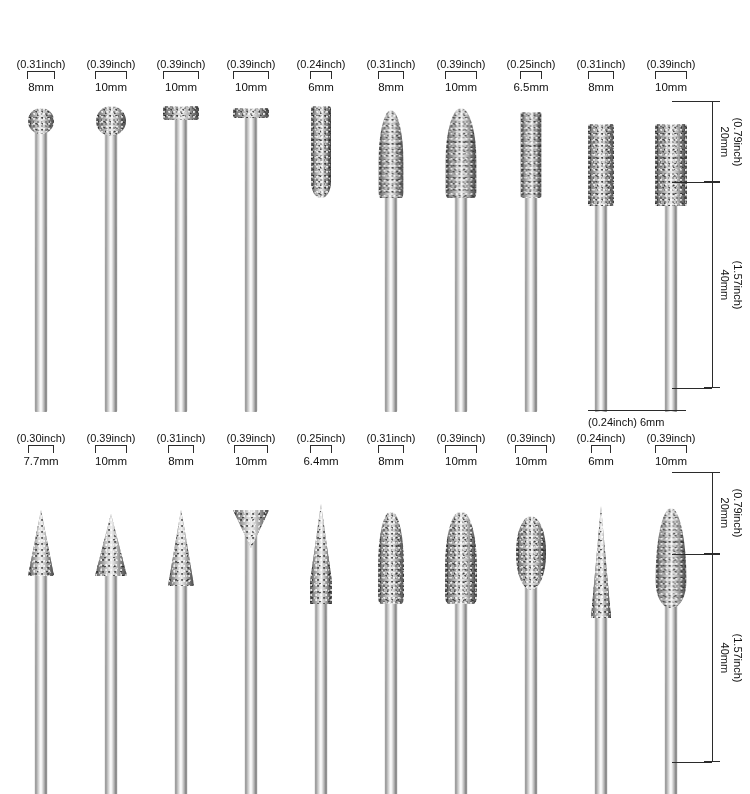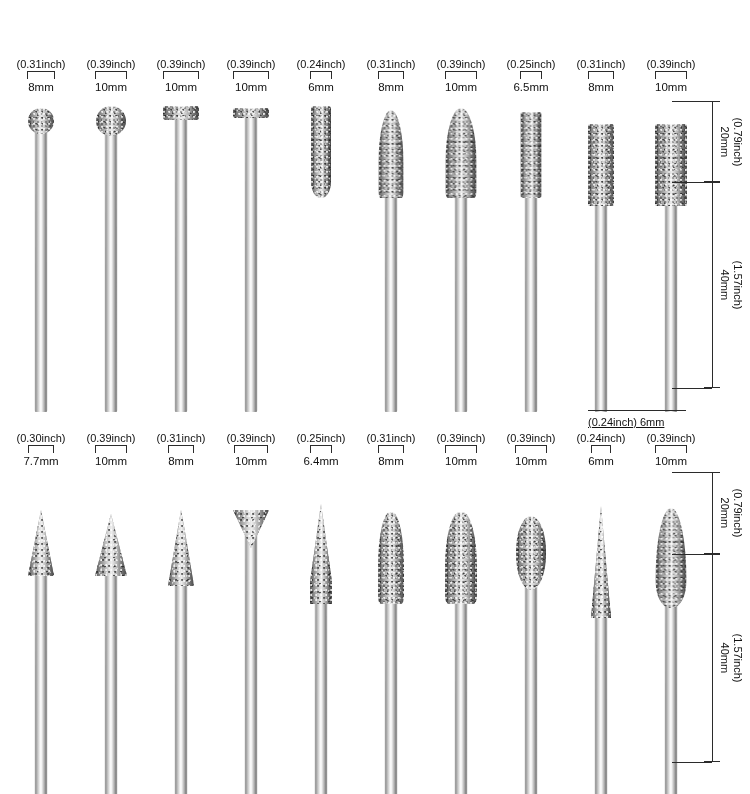--- a/index.html
+++ b/index.html
@@ -329,21 +329,21 @@
         <div class="cap top"></div>
         <div class="cap bot"></div>
       <div class="vtext">
         <span>(1.57inch)</span>
         <span>40mm</span>
       </div>
     </div>
 
     <div class="shank-note" style="left:588px;top:345px;">
       <div class="nline" style="width:98px;"></div>
-      <div style="padding-top:13px;text-decoration:underline;">(0.24inch)&nbsp;6mm</div>
+      <div style="padding-top:13px;">(0.24inch)&nbsp;6mm</div>
     </div>
   </div>
 
   <div class="row" style="top:432px;">
 
     <div class="bit" style="left:6px;">
       <div class="lbl-inch">(0.30inch)</div>
       <div class="dimbox" style="width:26px;">
           <div class="dimline"></div>
         </div>

